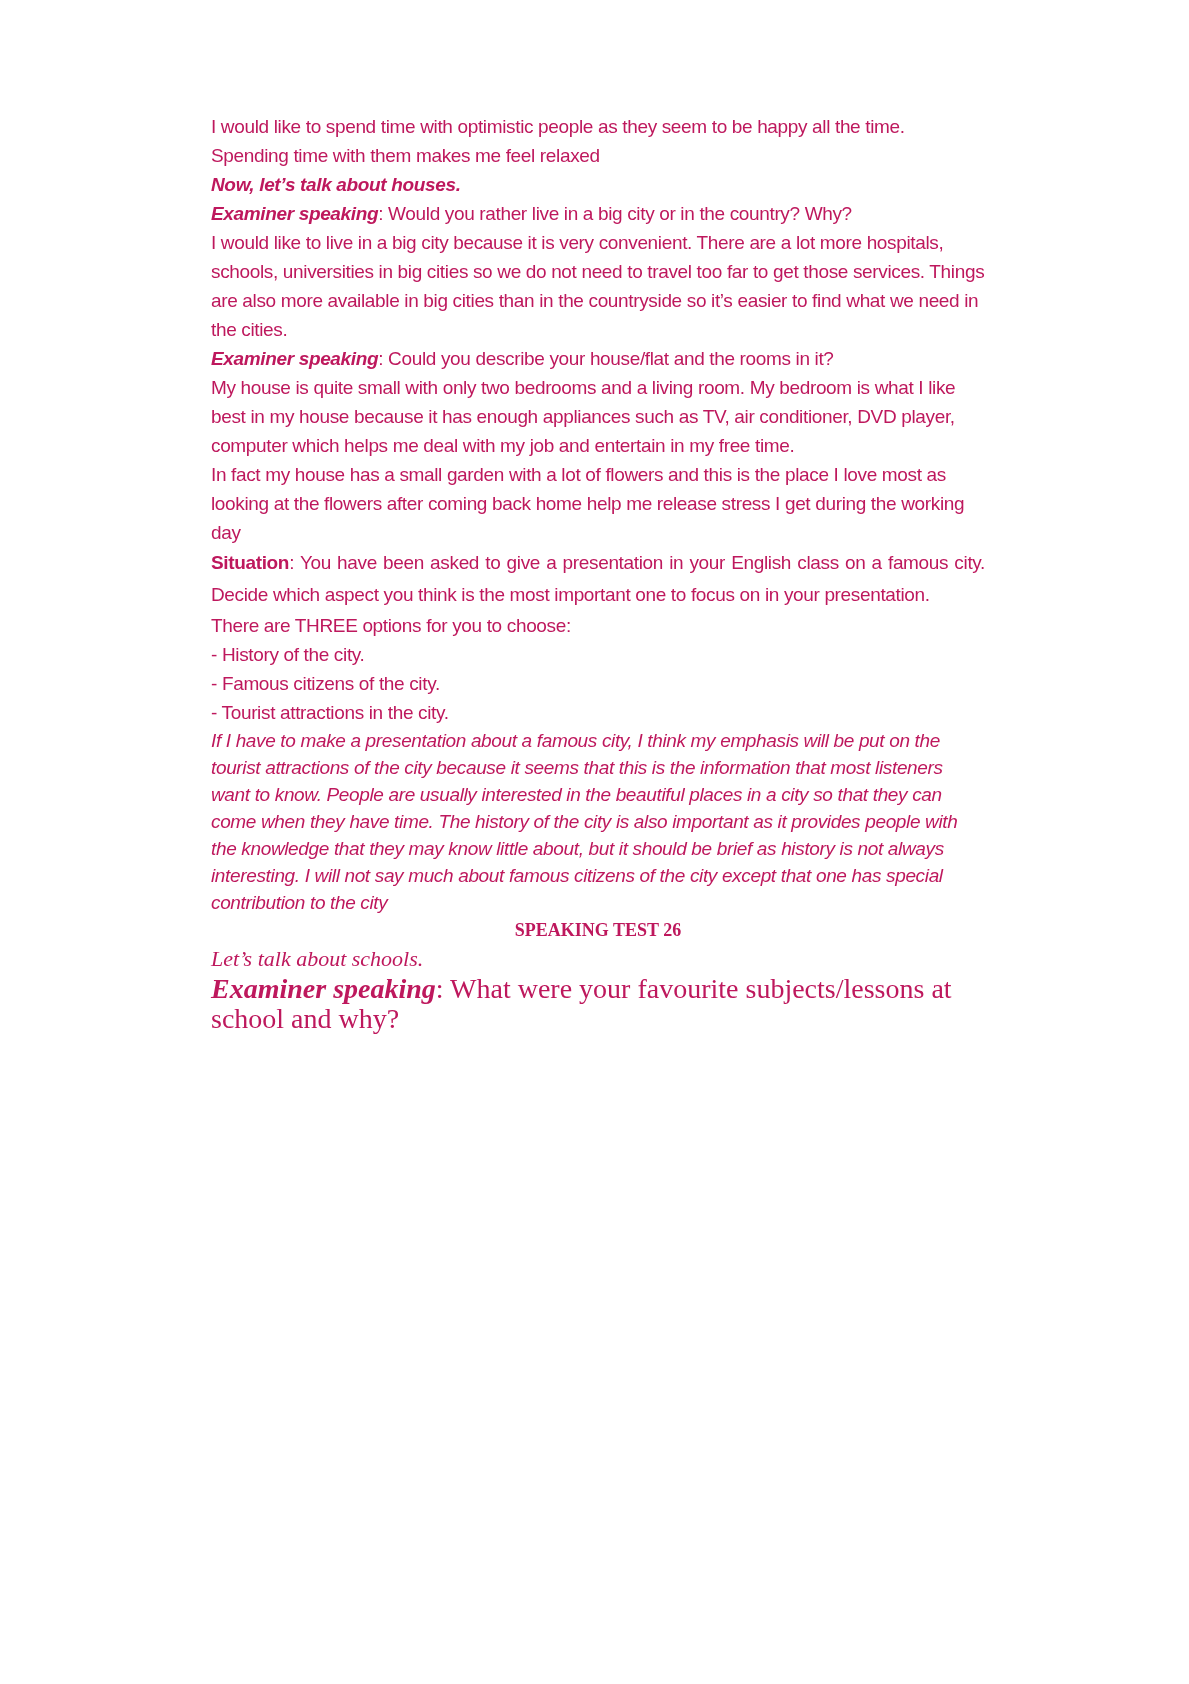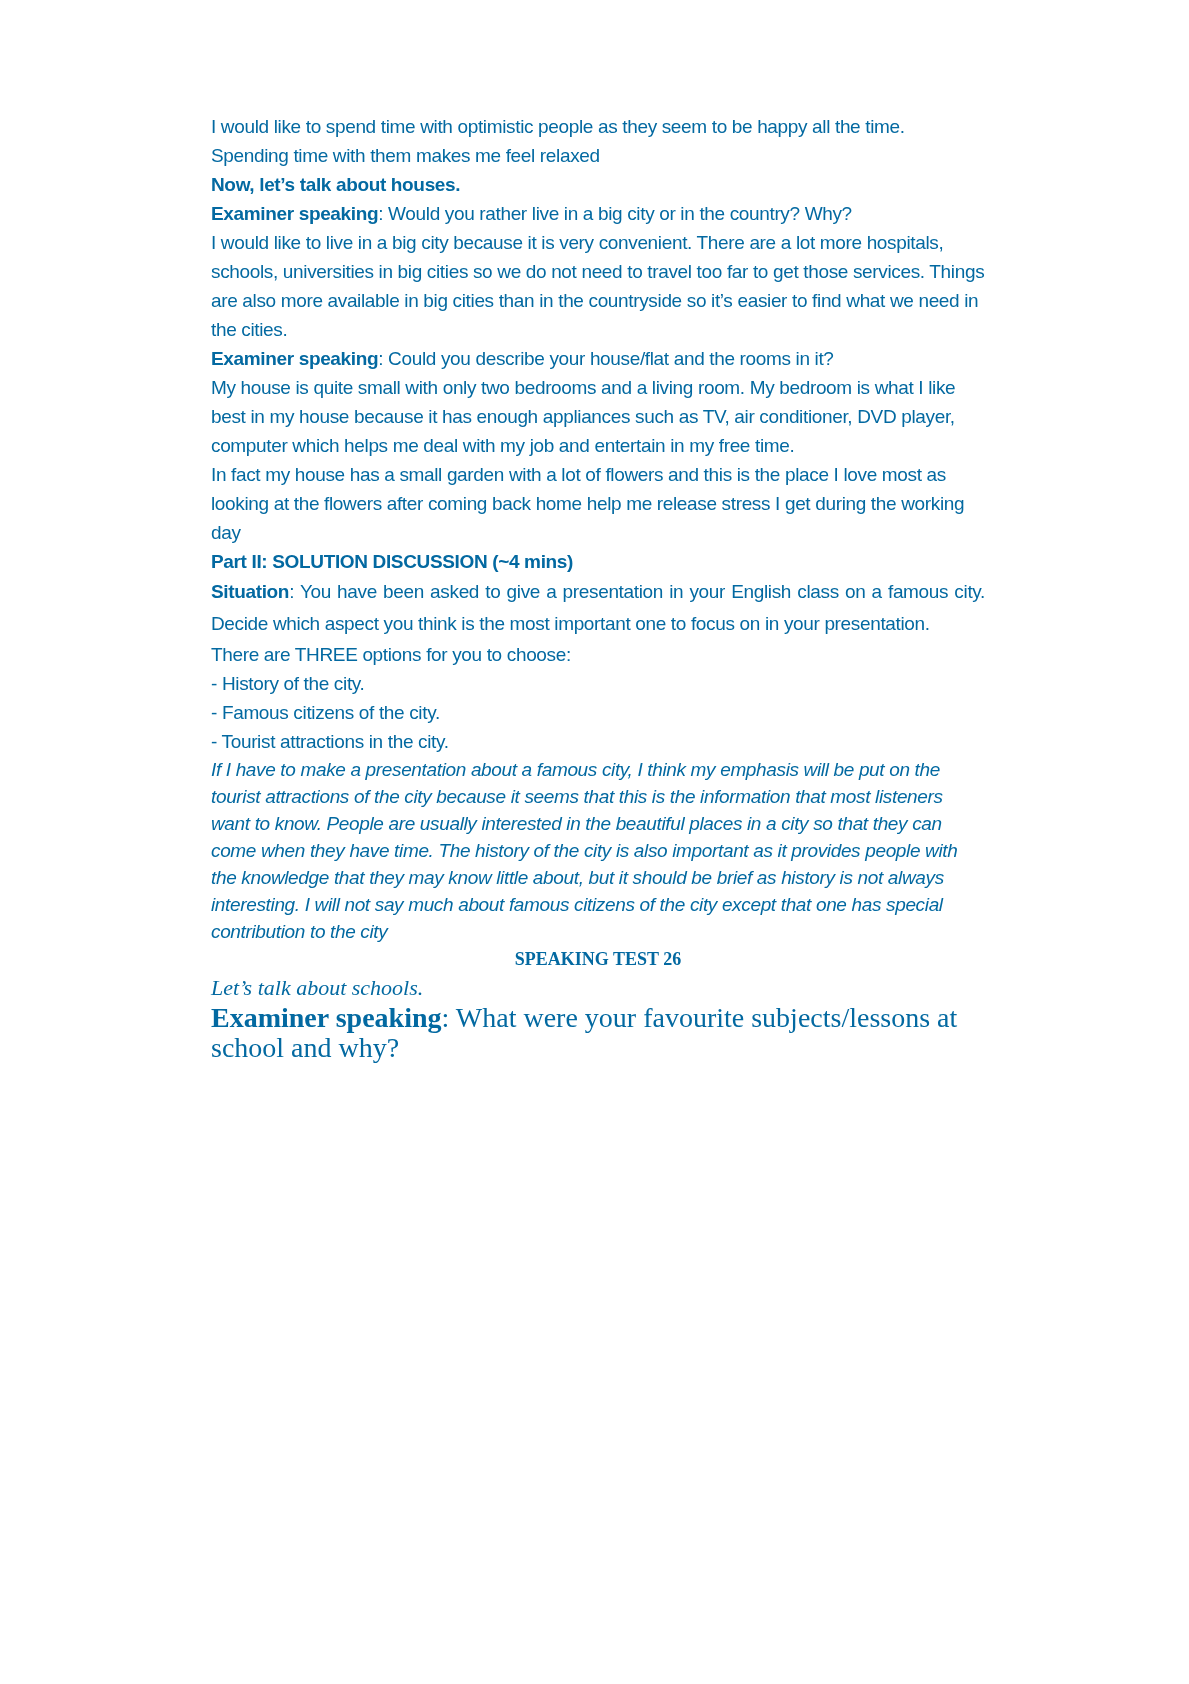--- a/index.html
+++ b/index.html
@@ -2,34 +2,34 @@
 <html><head>
 <meta charset="utf-8">
 <style>
   html,body { margin:0; padding:0; background:#ffffff; }
   .page {
     position:relative;
     width:1189px;
     height:1684px;
     margin:0 auto;
     background:#ffffff;
-    color:#0369a1;
+    color:#be185d;
     box-sizing:border-box;
     padding:112px 204px 0 211px;
     font-family:"Liberation Sans", sans-serif;
     font-size:19px;
     line-height:29px;
     letter-spacing:-0.35px;
     overflow:hidden;
   }
   .page p { margin:0; }
-  .bi { font-weight:bold; }
+  .bi { font-weight:bold; font-style:italic; }
   .b  { font-weight:bold; }
 
-  .topic-heading { font-weight:bold; margin-top:81px; }
+  .topic-heading { font-weight:bold; font-style:italic; margin-top:81px; }
   .q  { margin-top:22px; }
   .q2 { margin-top:14px; }
   .ans { margin-top:15px; }
   .ans-tight { margin-top:0; }
 
   .part-heading { font-weight:bold; margin-top:115px; }
 
   .situation {
     margin-top:11px;
     margin-left:17px;
@@ -77,21 +77,20 @@
   <p class="topic-heading">Now, let’s talk about houses.</p>
 
   <p class="q"><span class="bi">Examiner speaking</span><span>: Would you rather live in a big city or in the country? Why?</span></p>
   <p class="ans">I would like to live in a big city because it is very convenient. There are a lot more hospitals, schools, universities in big cities so we do not need to travel too far to get those services. Things are also more available in big cities than in the countryside so it’s easier to find what we need in the cities.</p>
 
   <p class="q2"><span class="bi">Examiner speaking</span><span>: Could you describe your house/flat and the rooms in it?</span></p>
   <p class="ans">My house is quite small with only two bedrooms and a living room. My bedroom is what I like best in my house because it has enough appliances such as TV, air conditioner, DVD player, computer which helps me deal with my job and entertain in my free time.</p>
 
   <p class="ans-tight">In fact my house has a small garden with a lot of flowers and this is the place I love most as looking at the flowers after coming back home help me release stress I get during the working day</p>
 
-  <p class="part-heading">Part II: SOLUTION DISCUSSION (~4 mins)</p>
 
   <p class="situation"><span class="b">Situation</span><span>: You have been asked to give a presentation in your English class on a famous city. Decide which aspect you think is the most important one to focus on in your presentation.</span></p>
 
   <p class="options-intro">There are THREE options for you to choose:</p>
 
   <p class="option">- History of the city.</p>
   <p class="option">- Famous citizens of the city.</p>
   <p class="option">- Tourist attractions in the city.</p>
 
   <p class="sample-answer">If I have to make a presentation about a famous city, I think my emphasis will be put on the tourist attractions of the city because it seems that this is the information that most listeners want to know. People are usually interested in the beautiful places in a city so that they can come when they have time. The history of the city is also important as it provides people with the knowledge that they may know little about, but it should be brief as history is not always interesting. I will not say much about famous citizens of the city except that one has special contribution to the city</p>

